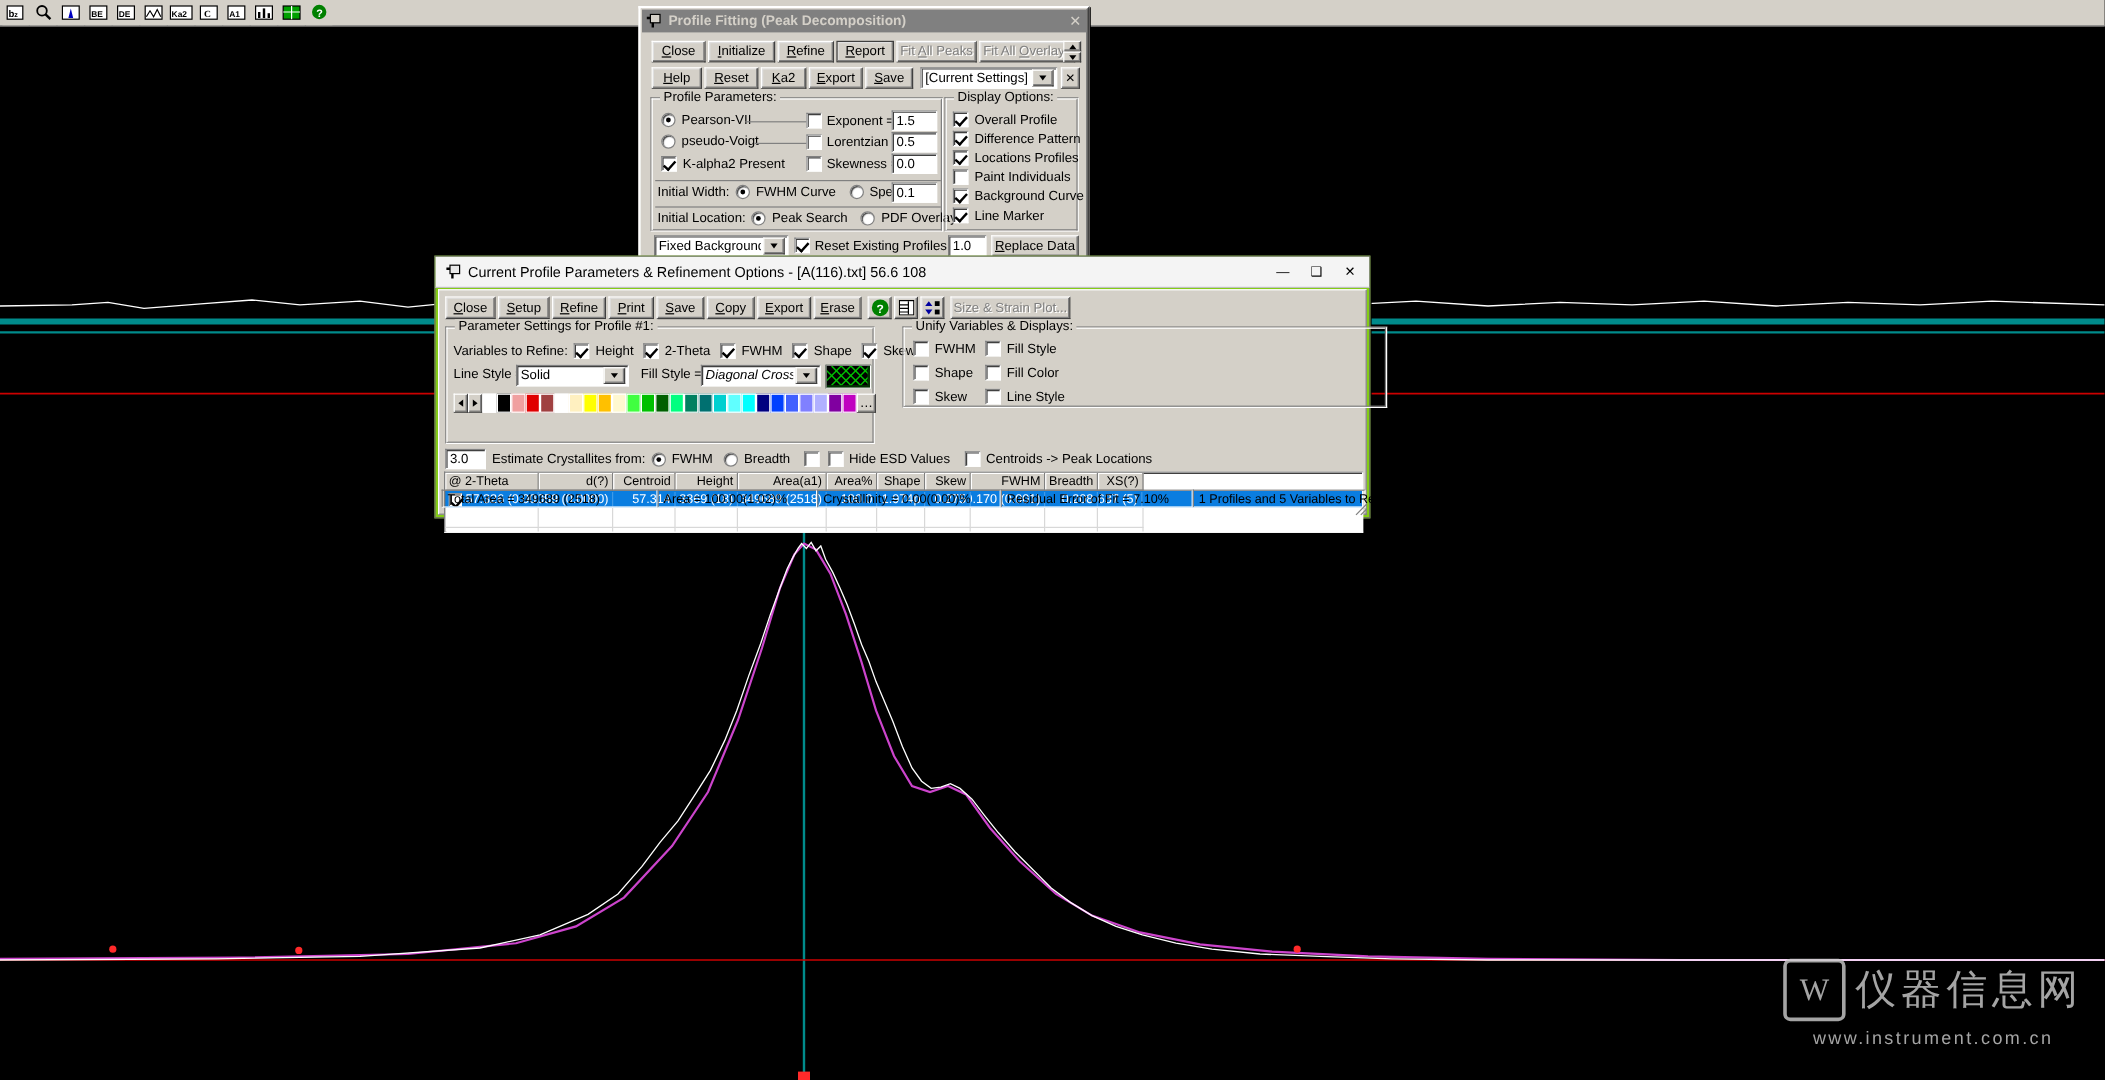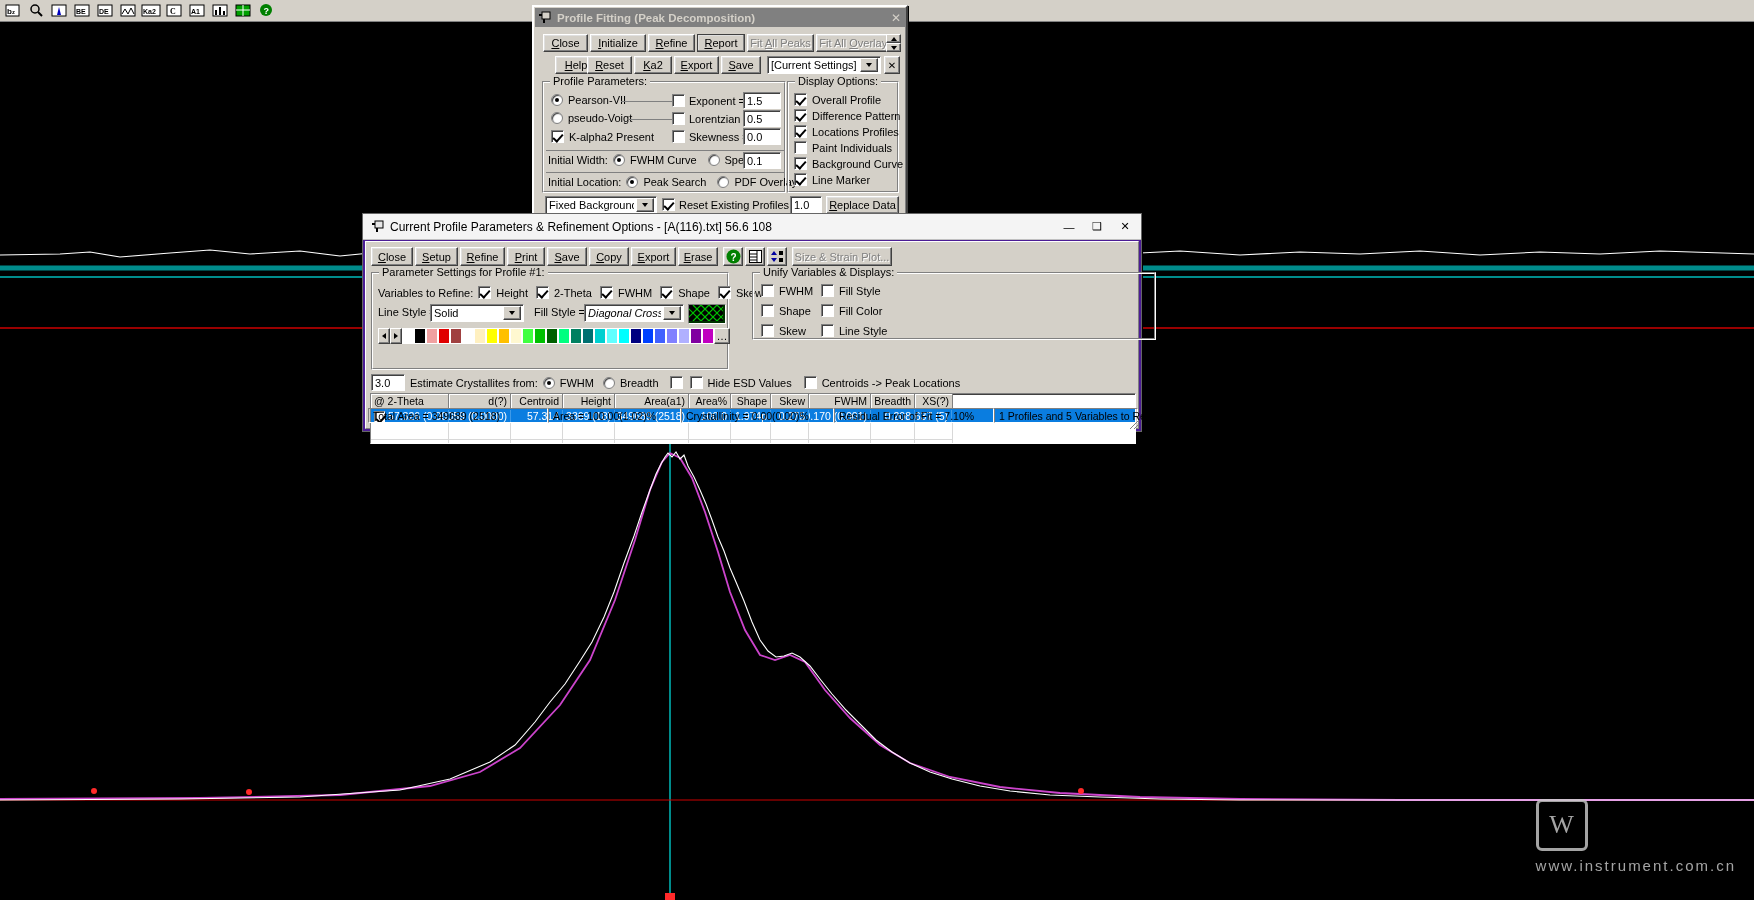--- a/index.html
+++ b/index.html
@@ -145,20 +145,21 @@
 
     <circle cx="94" cy="791" r="3" fill="#ff2a2a"></circle>
     <circle cx="249" cy="792" r="3" fill="#ff2a2a"></circle>
     <circle cx="1081" cy="791" r="3" fill="#ff2a2a"></circle>
     <rect x="665" y="893" width="10" height="7" fill="#ff2a2a"></rect>
   </svg>
 
   <div class="watermark">
     <div class="wm-top">
       <div class="wm-logo">W</div>
+      <div class="wm-cn">仪器信息网</div>
     </div>
     <div class="wm-url">www.instrument.com.cn</div>
   </div>
 </div>
 
 <div id="toolbar-strip">
   <div class="tb-btn">
     <svg width="16" height="15">
         <rect x="1" y="2" width="13" height="11" fill="#fff" stroke="#000"></rect>
         <text x="2" y="11" font-size="8" font-family="Liberation Sans">b<tspan font-size="6">z</tspan></text>
@@ -268,21 +269,21 @@
       </div>
     <div class="spin" style="position:absolute;left:352px;top:27px;width:15px;height:18px;">
       <div>
           <span class="arrow-up"></span>
         </div>
       <div>
           <span class="arrow-dn"></span>
         </div>
     </div>
 
-    <div class="btn" style="left:21px;top:49px;width:42px;height:18px;position:absolute;">
+    <div class="btn" style="left:9px;top:49px;width:42px;height:18px;position:absolute;">
         <span><u>H</u>elp</span>
       </div>
     <div class="btn" style="left:53px;top:49px;width:45px;height:18px;position:absolute;">
         <span><u>R</u>eset</span>
       </div>
     <div class="btn" style="left:100px;top:49px;width:38px;height:18px;position:absolute;">
         <span><u>K</u>a2</span>
       </div>
     <div class="btn" style="left:140px;top:49px;width:45px;height:18px;position:absolute;">
         <span><u>E</u>xport</span>
@@ -405,21 +406,21 @@
 
     <div class="field" style="position:absolute;left:256px;top:189px;width:32px;height:18px;">
       <span>1.0</span>
     </div>
     <div class="btn" style="position:absolute;left:292px;top:189px;width:73px;height:18px;">
         <span><u>R</u>eplace Data</span>
       </div>
   </div>
 </div>
 
-<div class="win" style="left:362px;top:213px;width:778px;height:217px;border:1px solid #666;background:#4c1d95;">
+<div class="win" style="left:362px;top:213px;width:778px;height:217px;border:1px solid #666;background:#84cc16;">
   <div class="titlebar active" style="height:26px;background:#f4f4f4;padding-left:8px;">
     <svg class="title-icon" viewBox="0 0 14 13">
       <rect x="4" y="1" width="8" height="7" fill="#e8e8e8" stroke="#000"></rect>
       <line x1="1" y1="4" x2="4" y2="4" stroke="#000" stroke-width="2"></line>
       <line x1="6" y1="8" x2="6" y2="12" stroke="#000" stroke-width="2"></line>
     </svg>
     <span class="title-text" style="font-weight:normal;font-size:12px;">Current Profile Parameters &amp; Refinement Options  -  [A(116).txt] 56.6      108</span>
     <span class="title-spacer"></span>
     <span class="winbtn">—</span>
     <span class="winbtn">❑</span>

